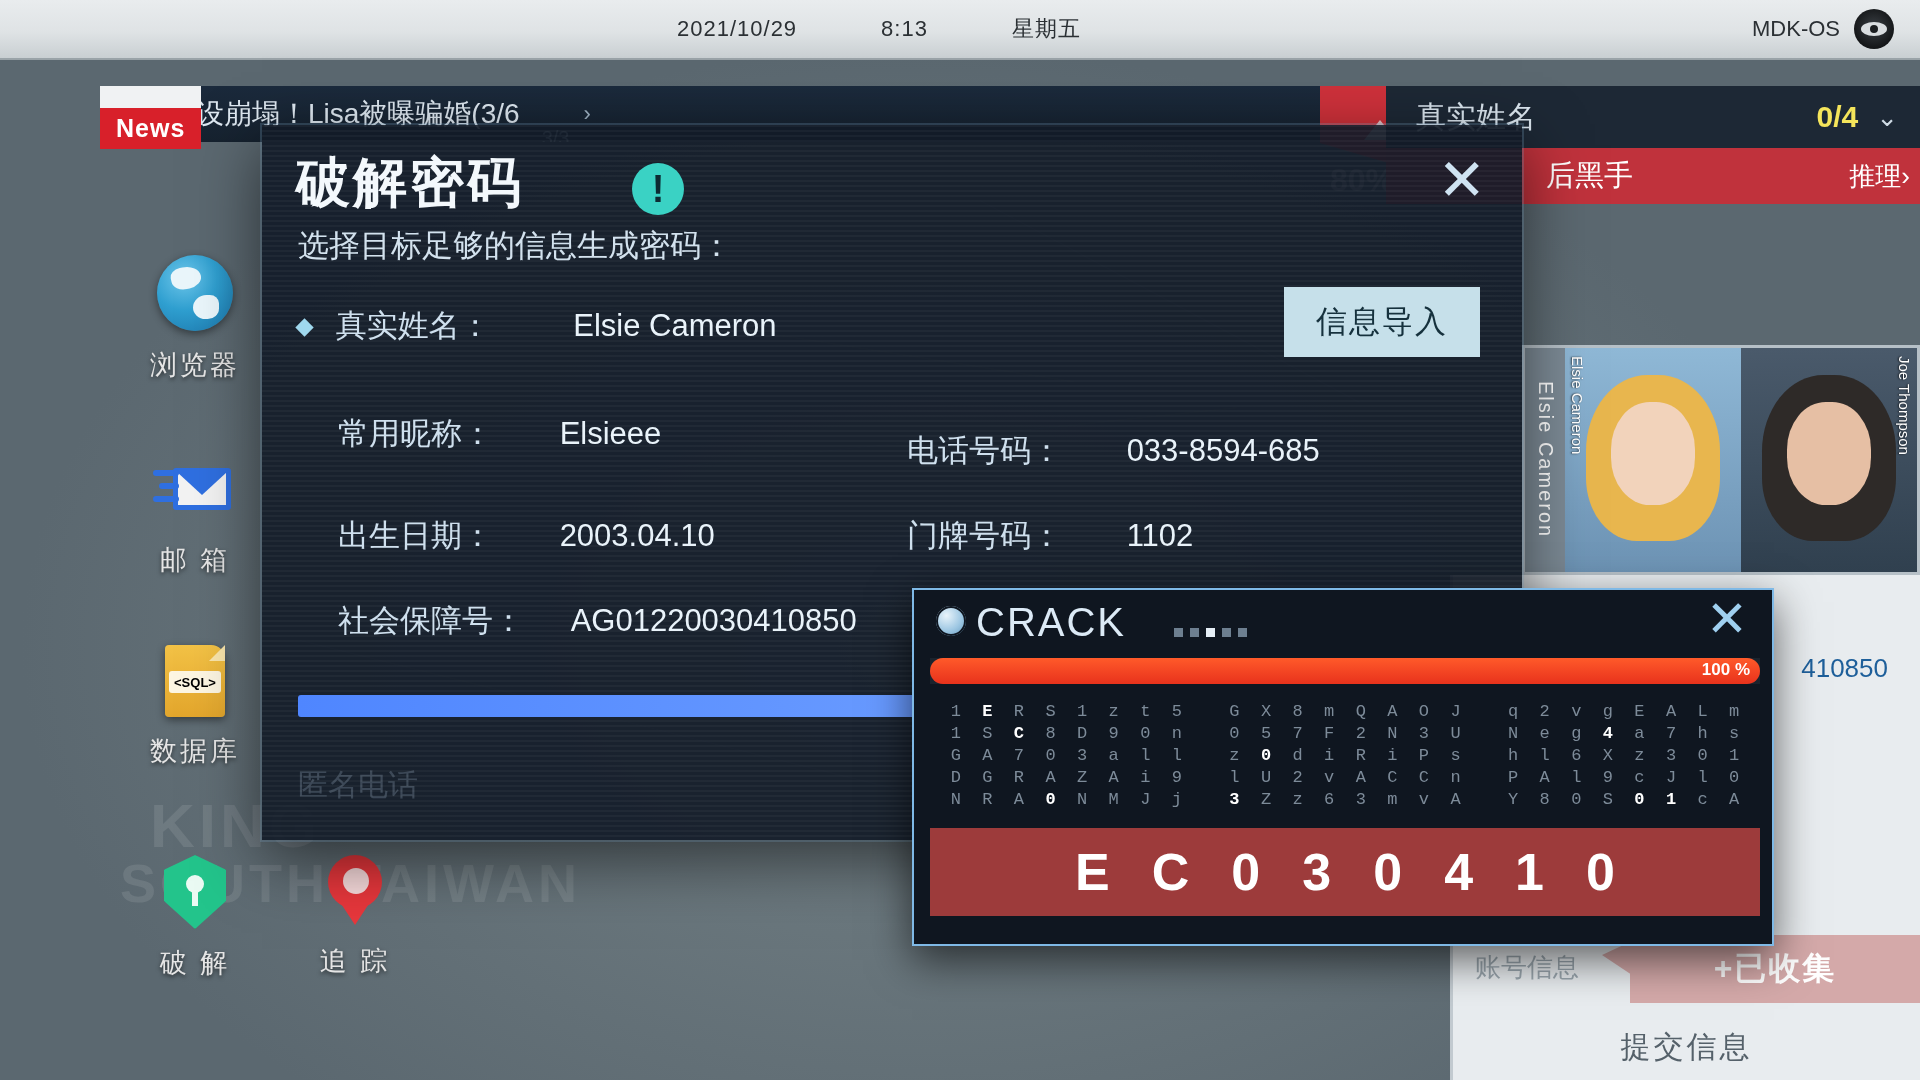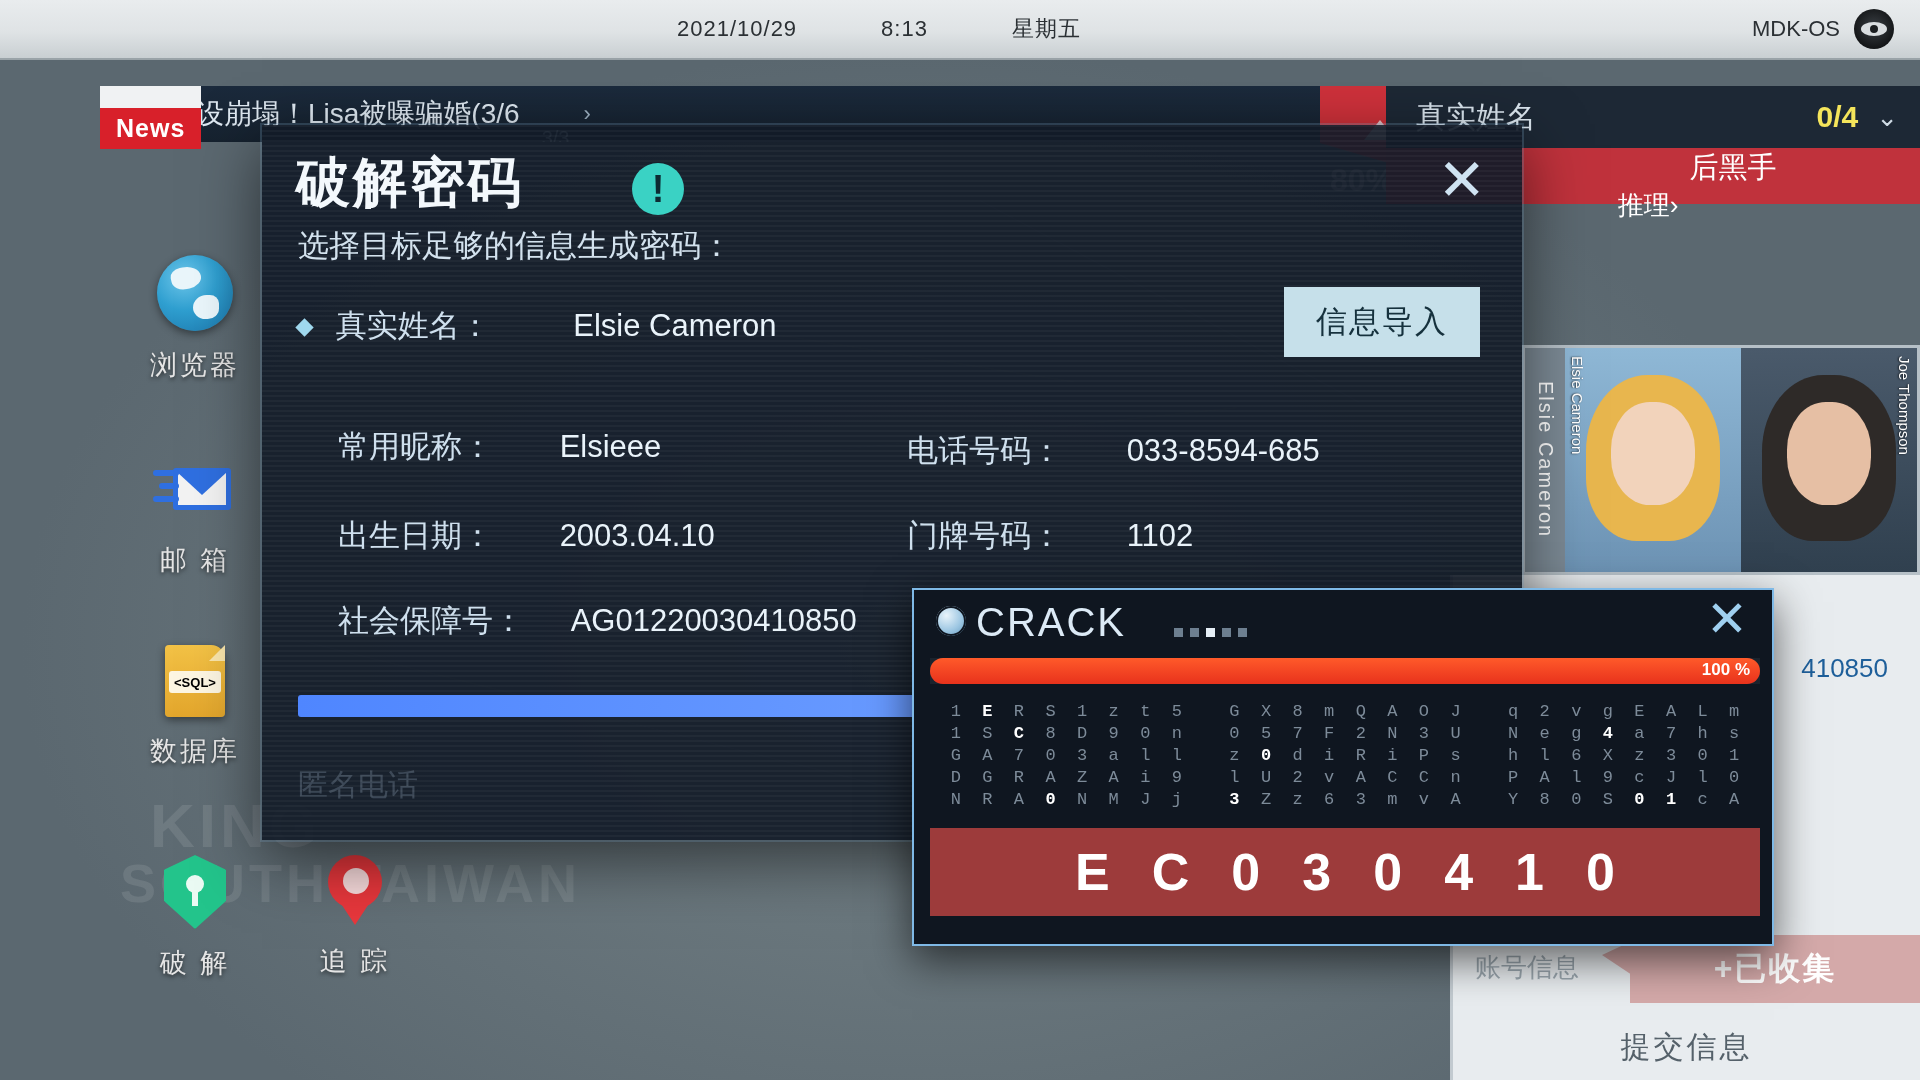--- a/index.html
+++ b/index.html
@@ -84,21 +84,21 @@
     background:#1d2835; display:flex; align-items:center;
     color:#dbe6ef;
   }
   #objpanel .title{ font-size:30px; margin-left:30px; }
   #objpanel .spacer{flex:1;}
   #objpanel .count{ color:#f5e55b; font-size:30px; font-weight:bold; }
   #objpanel .chev{ font-size:26px; color:#cfdbe5; margin:0 22px 0 18px; }
 
   #objred{
     position:absolute; top:148px; left:1386px; width:534px; height:56px;
-    background:#c0323c; display:flex; align-items:center; color:#fff;flex-direction:column;
+    background:#c0323c; display:flex; align-items:center; color:#fff;
   }
   #objred .t{ font-size:29px; margin-left:160px; }
   #objred .spacer{flex:1;}
   #objred .more{ font-size:26px; margin-right:10px; }
 
   
   #redmark{
     position:absolute; top:86px; left:1320px; width:120px; height:92px;
     background:#d8323c; clip-path:polygon(0 0,100% 0,100% 100%,0 62%);
     opacity:.95;
@@ -496,21 +496,21 @@
   <div class="subtitle">选择目标足够的信息生成密码：</div>
 
   <div class="fieldrow" style="left:36px;top:180px;">
     <span class="diamond"></span>
     <span class="k">真实姓名：</span>
     <span class="v" style="margin-left:74px;">Elsie Cameron</span>
   </div>
 
   <div id="importbtn">信息导入</div>
 
-  <div class="fieldrow" style="left:76px;top:301px;">
+  <div class="fieldrow" style="left:76px;top:288px;">
     <span class="k">常用昵称：</span>
     <span class="v" style="margin-left:58px;">Elsieee</span>
   </div>
   <div class="fieldrow" style="left:645px;top:305px;">
     <span class="k">电话号码：</span>
     <span class="v" style="margin-left:56px;">033-8594-685</span>
   </div>
   <div class="fieldrow" style="left:76px;top:390px;">
     <span class="k">出生日期：</span>
     <span class="v" style="margin-left:58px;">2003.04.10</span>

